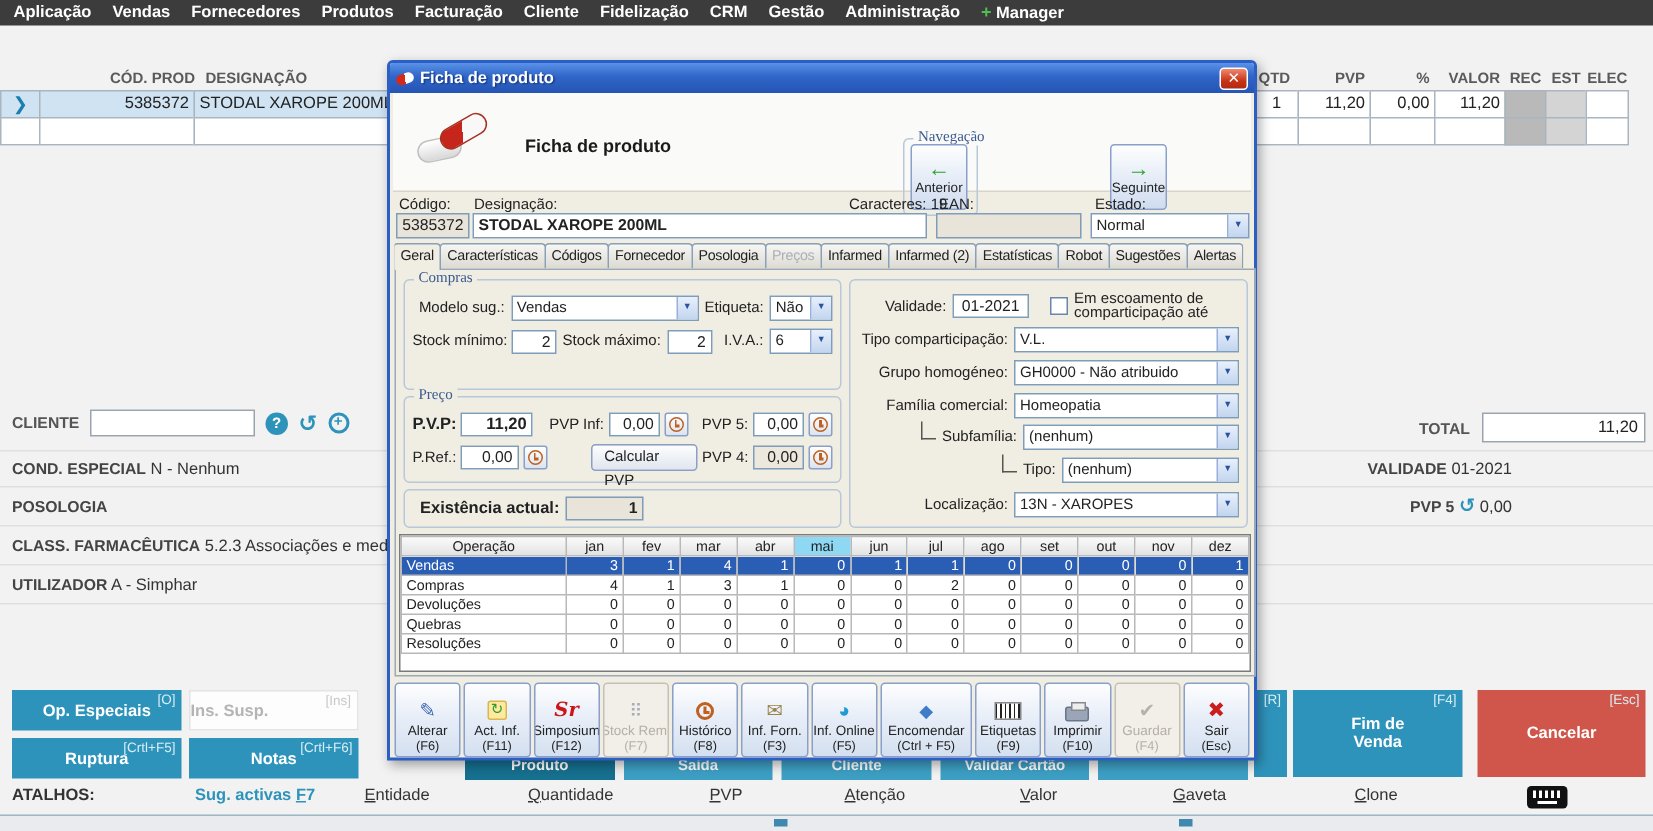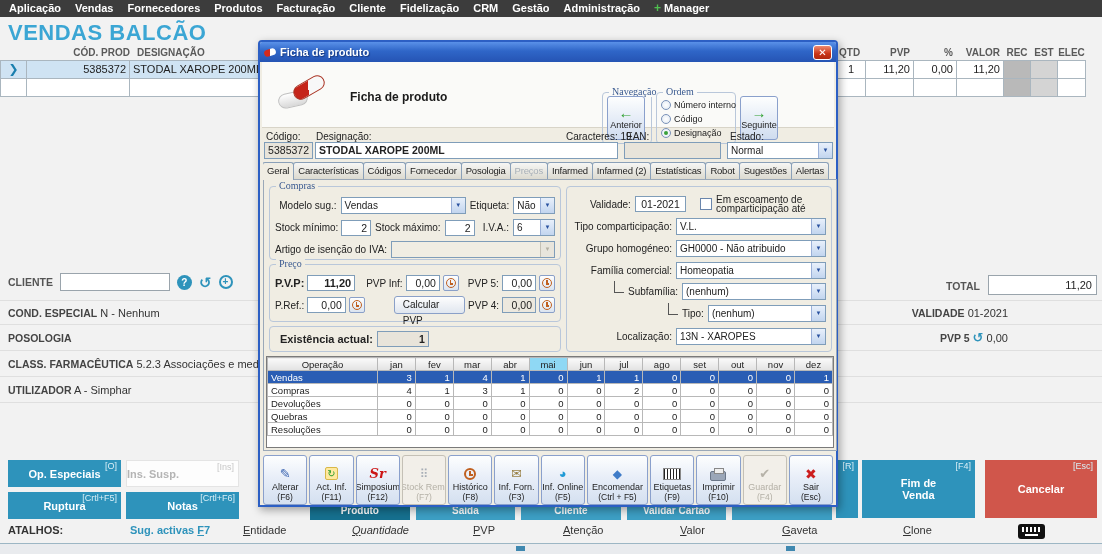--- a/index.html
+++ b/index.html
@@ -174,21 +174,20 @@
         <div class="menu-item">Fidelização</div>
         <div class="menu-item">CRM</div>
         <div class="menu-item">Gestão</div>
         <div class="menu-item">Administração</div>
       </div>
     <div class="menu-item">
       <span class="mgr-ico">+</span><span>Manager</span>
     </div>
   </div>
 
-  <div id="page-title">VENDAS BALCÃO</div>
 
   <div class="ghdr" style="left:27px;width:103px;text-align:right">CÓD. PROD</div>
   <div class="ghdr" style="left:137px">DESIGNAÇÃO</div>
 
   <div class="ghdr" style="left:839px">QTD</div>
   <div class="ghdr" style="left:866px;width:44px;text-align:right">PVP</div>
   <div class="ghdr" style="left:914px;width:39px;text-align:right">% DESC</div>
   <div class="ghdr" style="left:957px;width:43px;text-align:right">VALOR</div>
   <div class="ghdr" style="left:1003px;width:28px;text-align:center">REC</div>
   <div class="ghdr" style="left:1030px;width:28px;text-align:center">EST</div>
@@ -286,21 +285,21 @@
       <div class="mseg">Saída</div>
       <div class="mseg">Cliente</div>
       <div class="mseg">Validar Cartão</div>
       <div class="mseg"></div>
     </div>
 
   <div class="atl" id="atalhos-label" style="left:8px">ATALHOS:</div>
   <div class="atl" id="atalhos-sug" style="left:130px">Sug. activas <u>F</u>7</div>
   <div id="atalhos-items">
       <div class="atl" style="left: 243px;"><u>E</u>ntidade</div>
-      <div class="atl" style="left: 352px; font-style: italic;"><u>Q</u>uantidade</div>
+      <div class="atl" style="left: 352px;"><u>Q</u>uantidade</div>
       <div class="atl" style="left: 473px;"><u>P</u>VP</div>
       <div class="atl" style="left: 563px;"><u>A</u>tenção</div>
       <div class="atl" style="left: 680px;"><u>V</u>alor</div>
       <div class="atl" style="left: 782px;"><u>G</u>aveta</div>
       <div class="atl" style="left: 903px;"><u>C</u>lone</div>
     </div>
   <div class="kbd-ico"></div>
 
   <div id="bottomstrip">
     <span class="bmark" style="left:516px"></span>
@@ -320,37 +319,20 @@
           <span class="pill-b2"></span>
       </span>
       <span id="dlg-header-title">Ficha de produto</span>
 
       <div class="groupbox" id="nav-group">
         <span class="glabel">Navegação</span>
       </div>
       <div class="navbtn" id="btn-anterior">
         <span class="arr">←</span>
         <span>Anterior</span>
-      </div>
-      <div class="groupbox" id="ordem-group">
-        <span class="glabel">Ordem</span>
-        <div id="ordem-opts" style="padding-top:4px">
-            <div class="radiorow">
-              <span class="radio"></span>
-              <span class="radiolab">Número interno</span>
-            </div>
-            <div class="radiorow">
-              <span class="radio"></span>
-              <span class="radiolab">Código</span>
-            </div>
-            <div class="radiorow">
-              <span class="radio sel"></span>
-              <span class="radiolab">Designação</span>
-            </div>
-          </div>
       </div>
       <div class="navbtn" id="btn-seguinte">
         <span class="arr">→</span>
         <span>Seguinte</span>
       </div>
     </div>
 
     <span class="dlab" style="left:6px;top:89px">Código:</span>
     <span class="dlab" style="left:56px;top:89px">Designação:</span>
     <span class="dlab" style="left:306px;top:89px">Caracteres: 19</span>
@@ -376,26 +358,20 @@
           <span class="rlab" style="margin-left:auto">Etiqueta:</span>
           <div class="dd" style="width:42px"><span>Não</span><span class="arrow">▼</span></div>
         </div>
         <div class="grow" style="margin-top:5px">
           <span class="rlab" style="width:62px">Stock mínimo:</span>
           <div class="sfield" style="width:30px">2</div>
           <span class="rlab">Stock máximo:</span>
           <div class="sfield" style="width:30px">2</div>
           <span class="rlab" style="margin-left:auto">I.V.A.:</span>
           <div class="dd" style="width:42px"><span>6</span><span class="arrow">▼</span></div>
-        </div>
-        <div class="grow" style="margin-top:5px">
-          <span class="rlab">Artigo de isenção do IVA:</span>
-          <div class="dd disabled" style="flex:1">
-              <span class="arrow">▼</span>
-            </div>
         </div>
       </div>
 
       <div class="groupbox" id="grp-preco">
         <span class="glabel beige">Preço</span>
         <div class="grow" style="margin-top:10px;gap:3px">
           <span class="rlab" style="font-weight:bold;font-size:11px">P.V.P:</span>
           <div class="sfield" style="width:52px;font-weight:bold;font-size:11px">11,20</div>
           <span class="rlab" style="margin-left:8px">PVP Inf:</span>
           <div class="sfield" style="width:37px">0,00</div>

